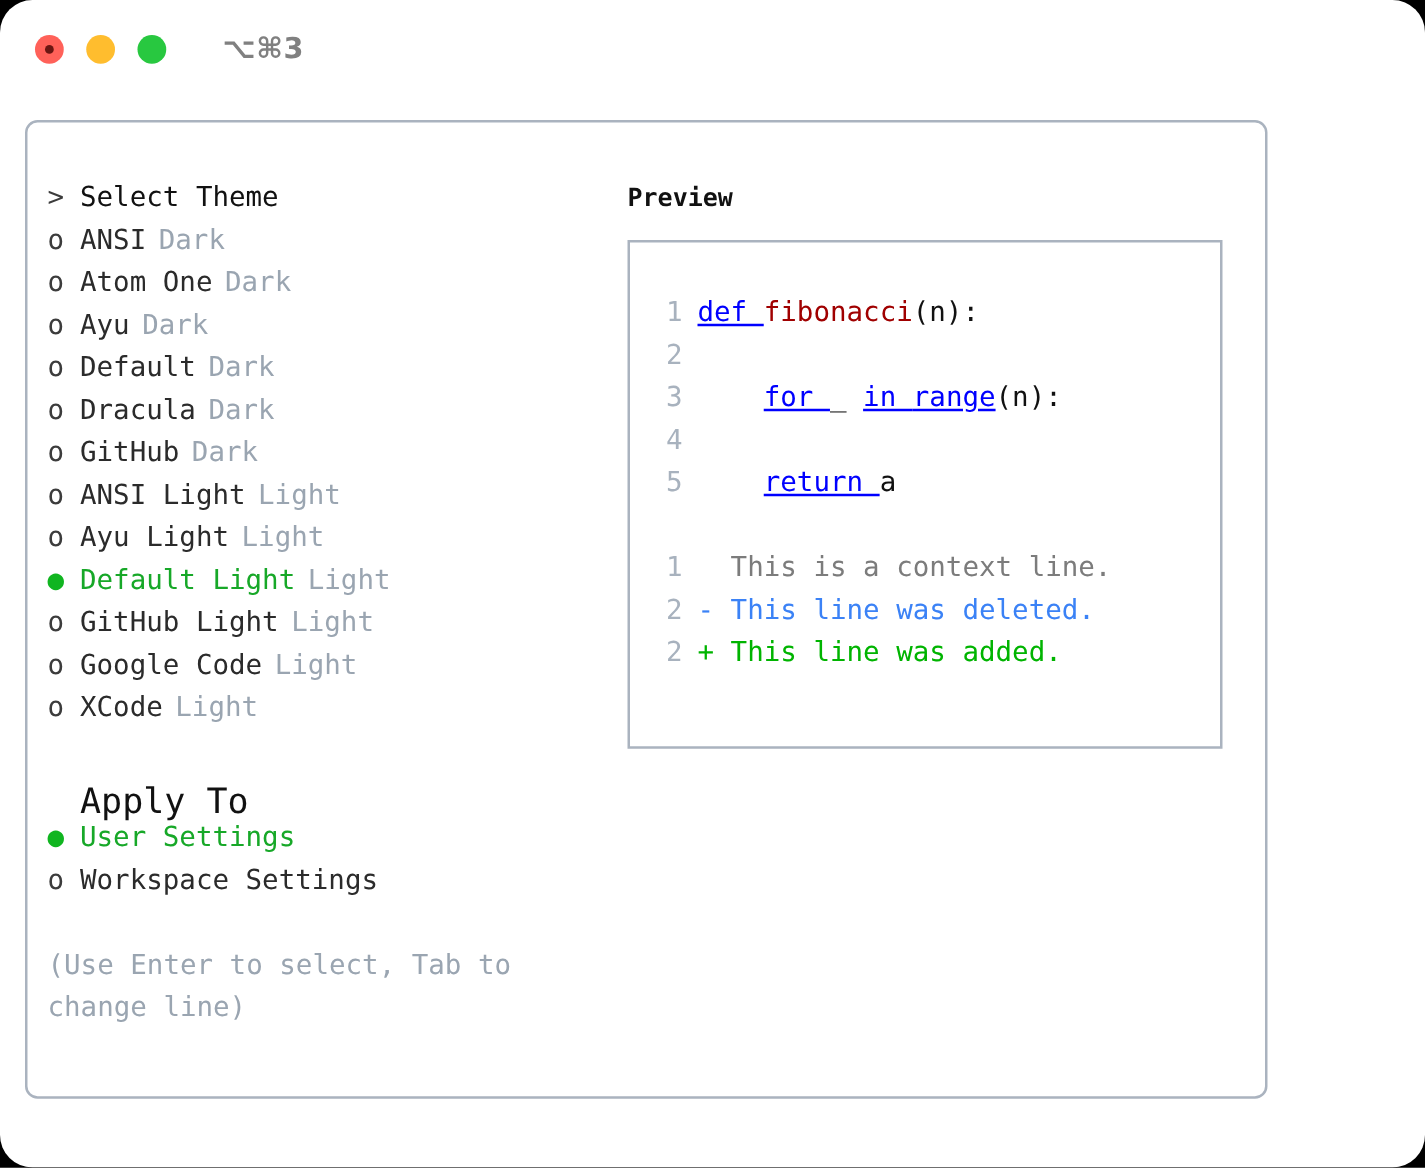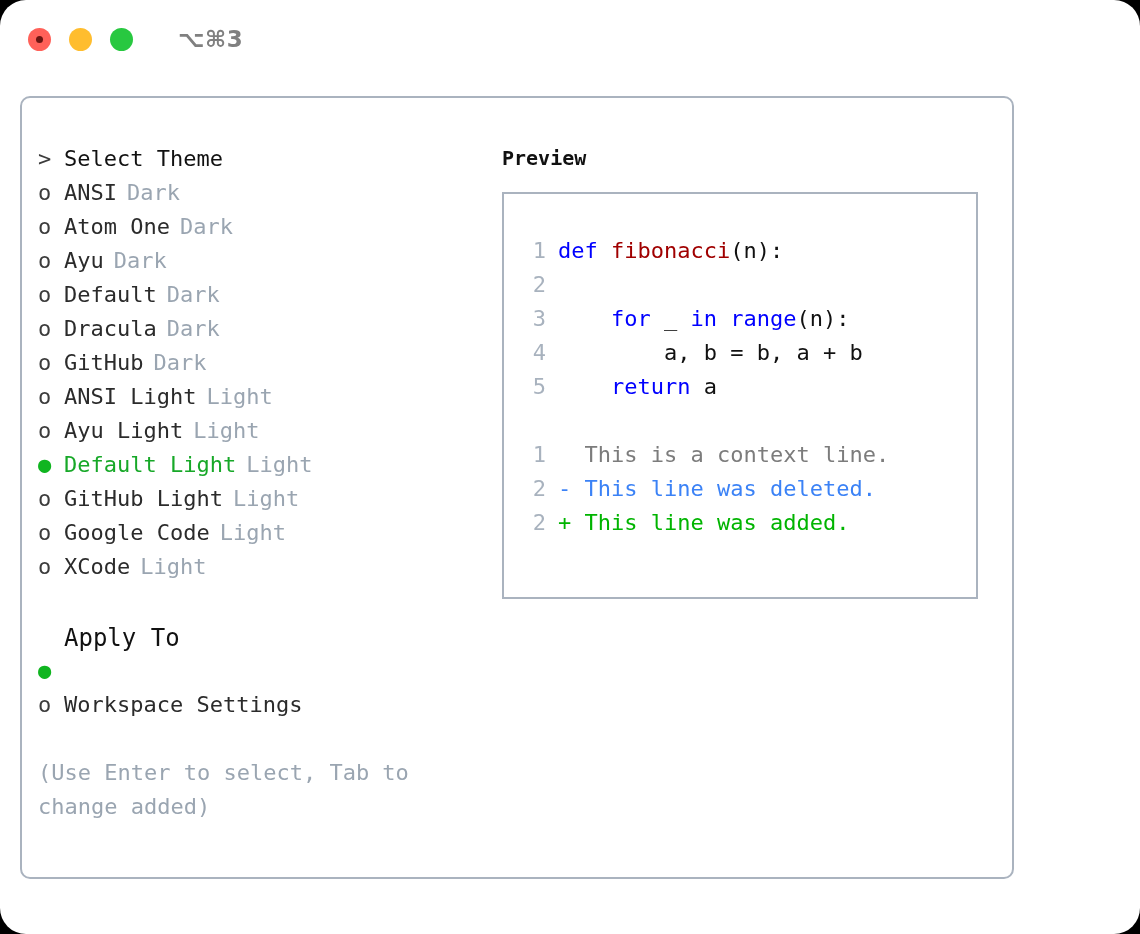--- a/index.html
+++ b/index.html
@@ -123,21 +123,21 @@
     color: #9aa5b1;
     margin-left: 10px;
   }
 
   .section-gap { height: 36px; }
 
   .apply-head {
     display: flex;
     align-items: baseline;
     height: 34px;
-    font-size: 24px;
+    font-size: 28px;
   }
 
   .hint {
     margin-top: 30px;
     color: #9aa5b1;
     font-size: 22px;
     line-height: 34px;
     width: 400px;
   }
 
@@ -170,21 +170,21 @@
     font-size: 22px;
     white-space: pre;
   }
   .lnum {
     color: #a8b2be;
     width: 28px;
     flex: 0 0 28px;
     text-align: right;
     margin-right: 12px;
   }
-  .kw   { color: #0000ff; }
+  .kw   { color: #0000ff; text-decoration: underline; }
   .fn   { color: #a00000; }
   .plain{ color: #111111; }
   .ctx  { color: #7c7c7c; }
   .del  { color: #3b82f6; text-align: center; }
   .add  { color: #00b400; }
   .blank-line { height: 34px; }
 </style>
 </head>
 <body>
 
@@ -225,36 +225,36 @@
           </div>
 
         <div class="section-gap"></div>
 
         <div class="apply-head">
           <span class="marker"></span>
           <span class="label header">Apply To</span>
         </div>
 
         <div id="apply-items">
-            <div class="row"><span class="marker dot-on">●</span></div>
+            <div class="row"><span class="marker dot-on">●</span><span class="label selected">User Settings</span></div>
             <div class="row"><span class="marker">o</span><span class="label">Workspace Settings</span></div>
           </div>
 
-        <div class="hint">(Use Enter to select, Tab to change added)</div>
+        <div class="hint">(Use Enter to select, Tab to change line)</div>
       </div>
 
       <div class="right-col">
         <div class="preview-title">Preview</div>
 
         <div class="preview-box">
           <div id="code-lines">
               <div class="code-line"><span class="lnum">1</span><span class="kw">def </span><span class="fn">fibonacci</span><span class="plain">(n):</span></div>
               <div class="code-line"><span class="lnum">2</span></div>
               <div class="code-line"><span class="lnum">3</span><span class="plain">    </span><span class="kw">for </span><span class="plain">_ </span><span class="kw">in </span><span class="kw">range</span><span class="plain">(n):</span></div>
-              <div class="code-line"><span class="lnum">4</span><span class="plain">        a, b = b, a + b</span></div>
+              <div class="code-line"><span class="lnum">4</span></div>
               <div class="code-line"><span class="lnum">5</span><span class="plain">    </span><span class="kw">return </span><span class="plain">a</span></div>
             </div>
           <div class="blank-line"></div>
           <div id="diff-lines">
               <div class="code-line"><span class="lnum">1</span><span class="ctx">  This is a context line.</span></div>
               <div class="code-line"><span class="lnum">2</span><span class="del">- This line was deleted.</span></div>
               <div class="code-line"><span class="lnum">2</span><span class="add">+ This line was added.</span></div>
             </div>
         </div>
       </div>

